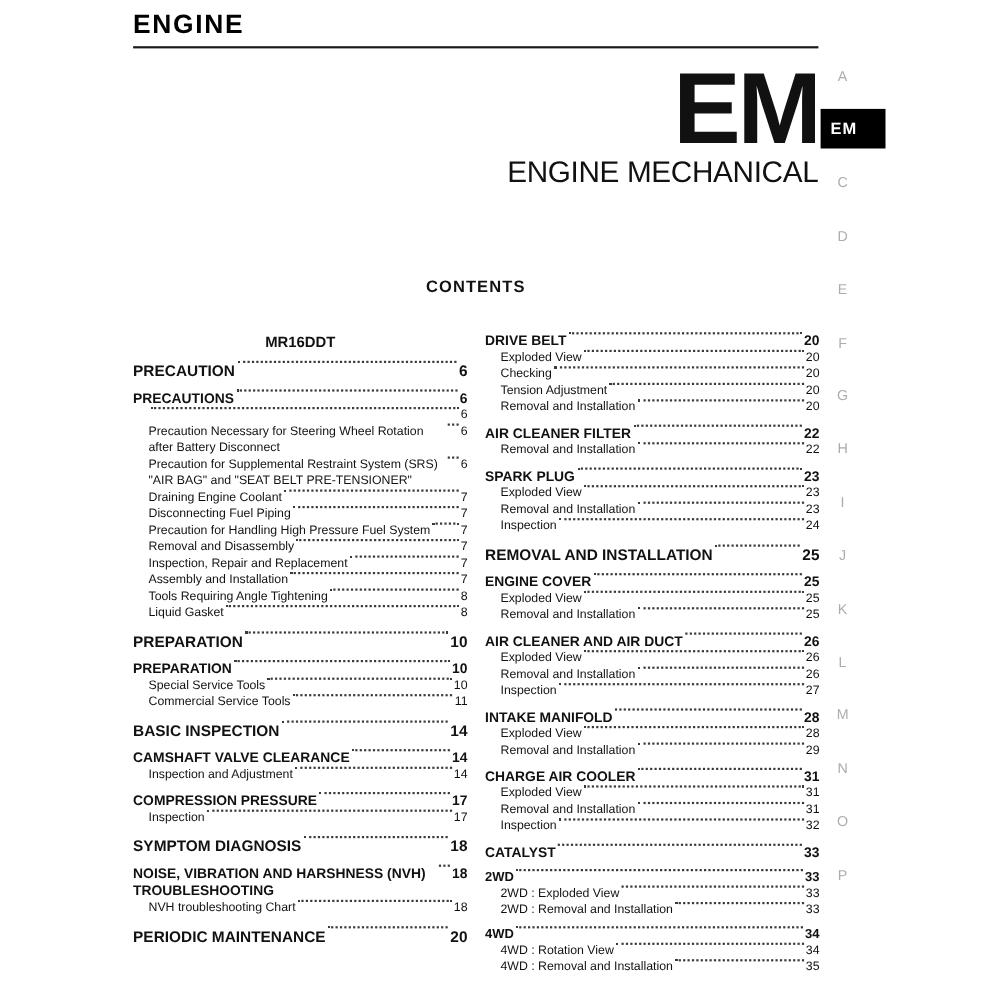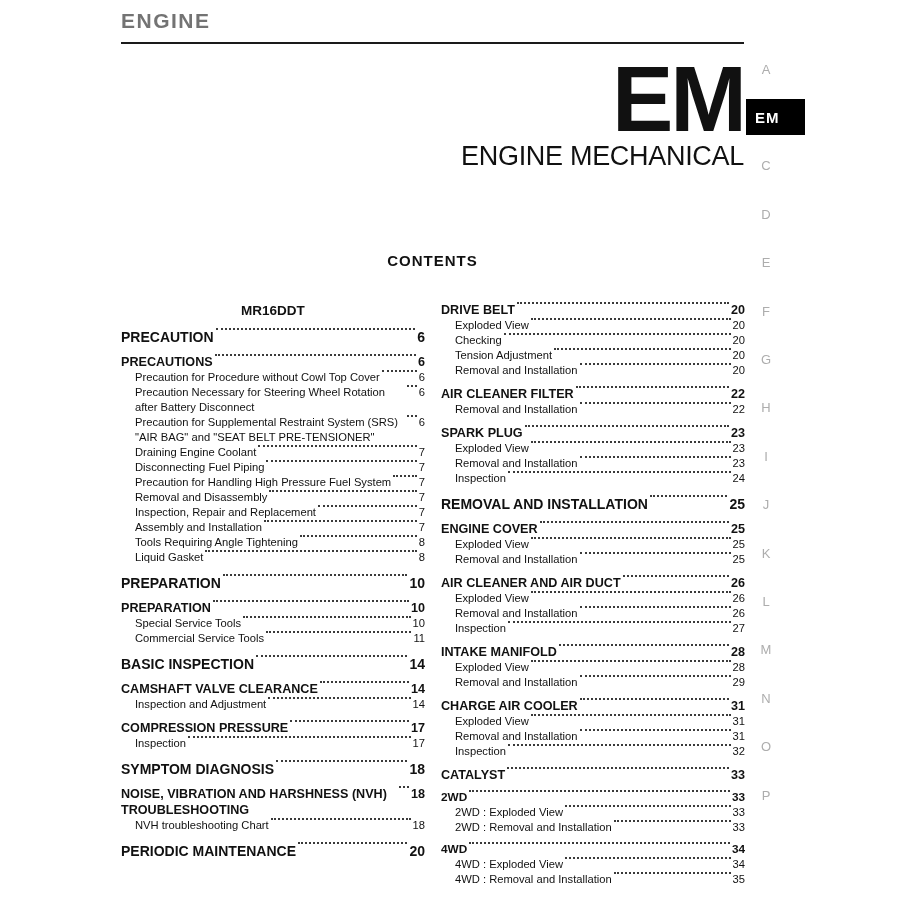--- a/index.html
+++ b/index.html
@@ -7,21 +7,21 @@
     position: relative;
     width: 910px; height: 910px;
     margin: 0 auto;
     background: #ffffff;
     color: #111;
     font-family: "Liberation Sans", "DejaVu Sans", sans-serif;
     overflow: hidden;
   }
   .running-title {
     position: absolute; left: 121px; top: 9px;
-    font-size: 21px; font-weight: 700; letter-spacing: 1.5px; color: #737373;
+    font-size: 24px; font-weight: 700; letter-spacing: 1.5px; color: #000000;
   }
   .header-rule {
     position: absolute; left: 121px; top: 42px;
     width: 623px; height: 2px; background: #1a1a1a;
   }
   .section-banner {
     position: absolute; left: 121px; top: 62px; width: 623px;
     text-align: right;
   }
   .section-line {
@@ -117,21 +117,20 @@
           <span class="t">PRECAUTION</span>
           <span class="leader"></span>
           <span class="pg">6</span>
         </div>
         <div class="toc-row lvl-section">
           <span class="t">PRECAUTIONS</span>
           <span class="leader"></span>
           <span class="pg">6</span>
         </div>
         <div class="toc-row lvl-item">
-          <span class="t">Precaution for Procedure without Cowl Top Cover</span>
           <span class="leader"></span>
           <span class="pg">6</span>
         </div>
         <div class="toc-row lvl-item">
           <span class="t">Precaution Necessary for Steering Wheel Rotation after Battery Disconnect</span>
           <span class="leader"></span>
           <span class="pg">6</span>
         </div>
         <div class="toc-row lvl-item">
           <span class="t">Precaution for Supplemental Restraint System (SRS) "AIR BAG" and "SEAT BELT PRE-TENSIONER"</span>
@@ -394,21 +393,21 @@
           <span class="t">2WD : Removal and Installation</span>
           <span class="leader"></span>
           <span class="pg">33</span>
         </div>
         <div class="toc-row lvl-subsection">
           <span class="t">4WD</span>
           <span class="leader"></span>
           <span class="pg">34</span>
         </div>
         <div class="toc-row lvl-item">
-          <span class="t">4WD : Exploded View</span>
+          <span class="t">4WD : Rotation View</span>
           <span class="leader"></span>
           <span class="pg">34</span>
         </div>
         <div class="toc-row lvl-item">
           <span class="t">4WD : Removal and Installation</span>
           <span class="leader"></span>
           <span class="pg">35</span>
         </div>
       </div>
   </div>

